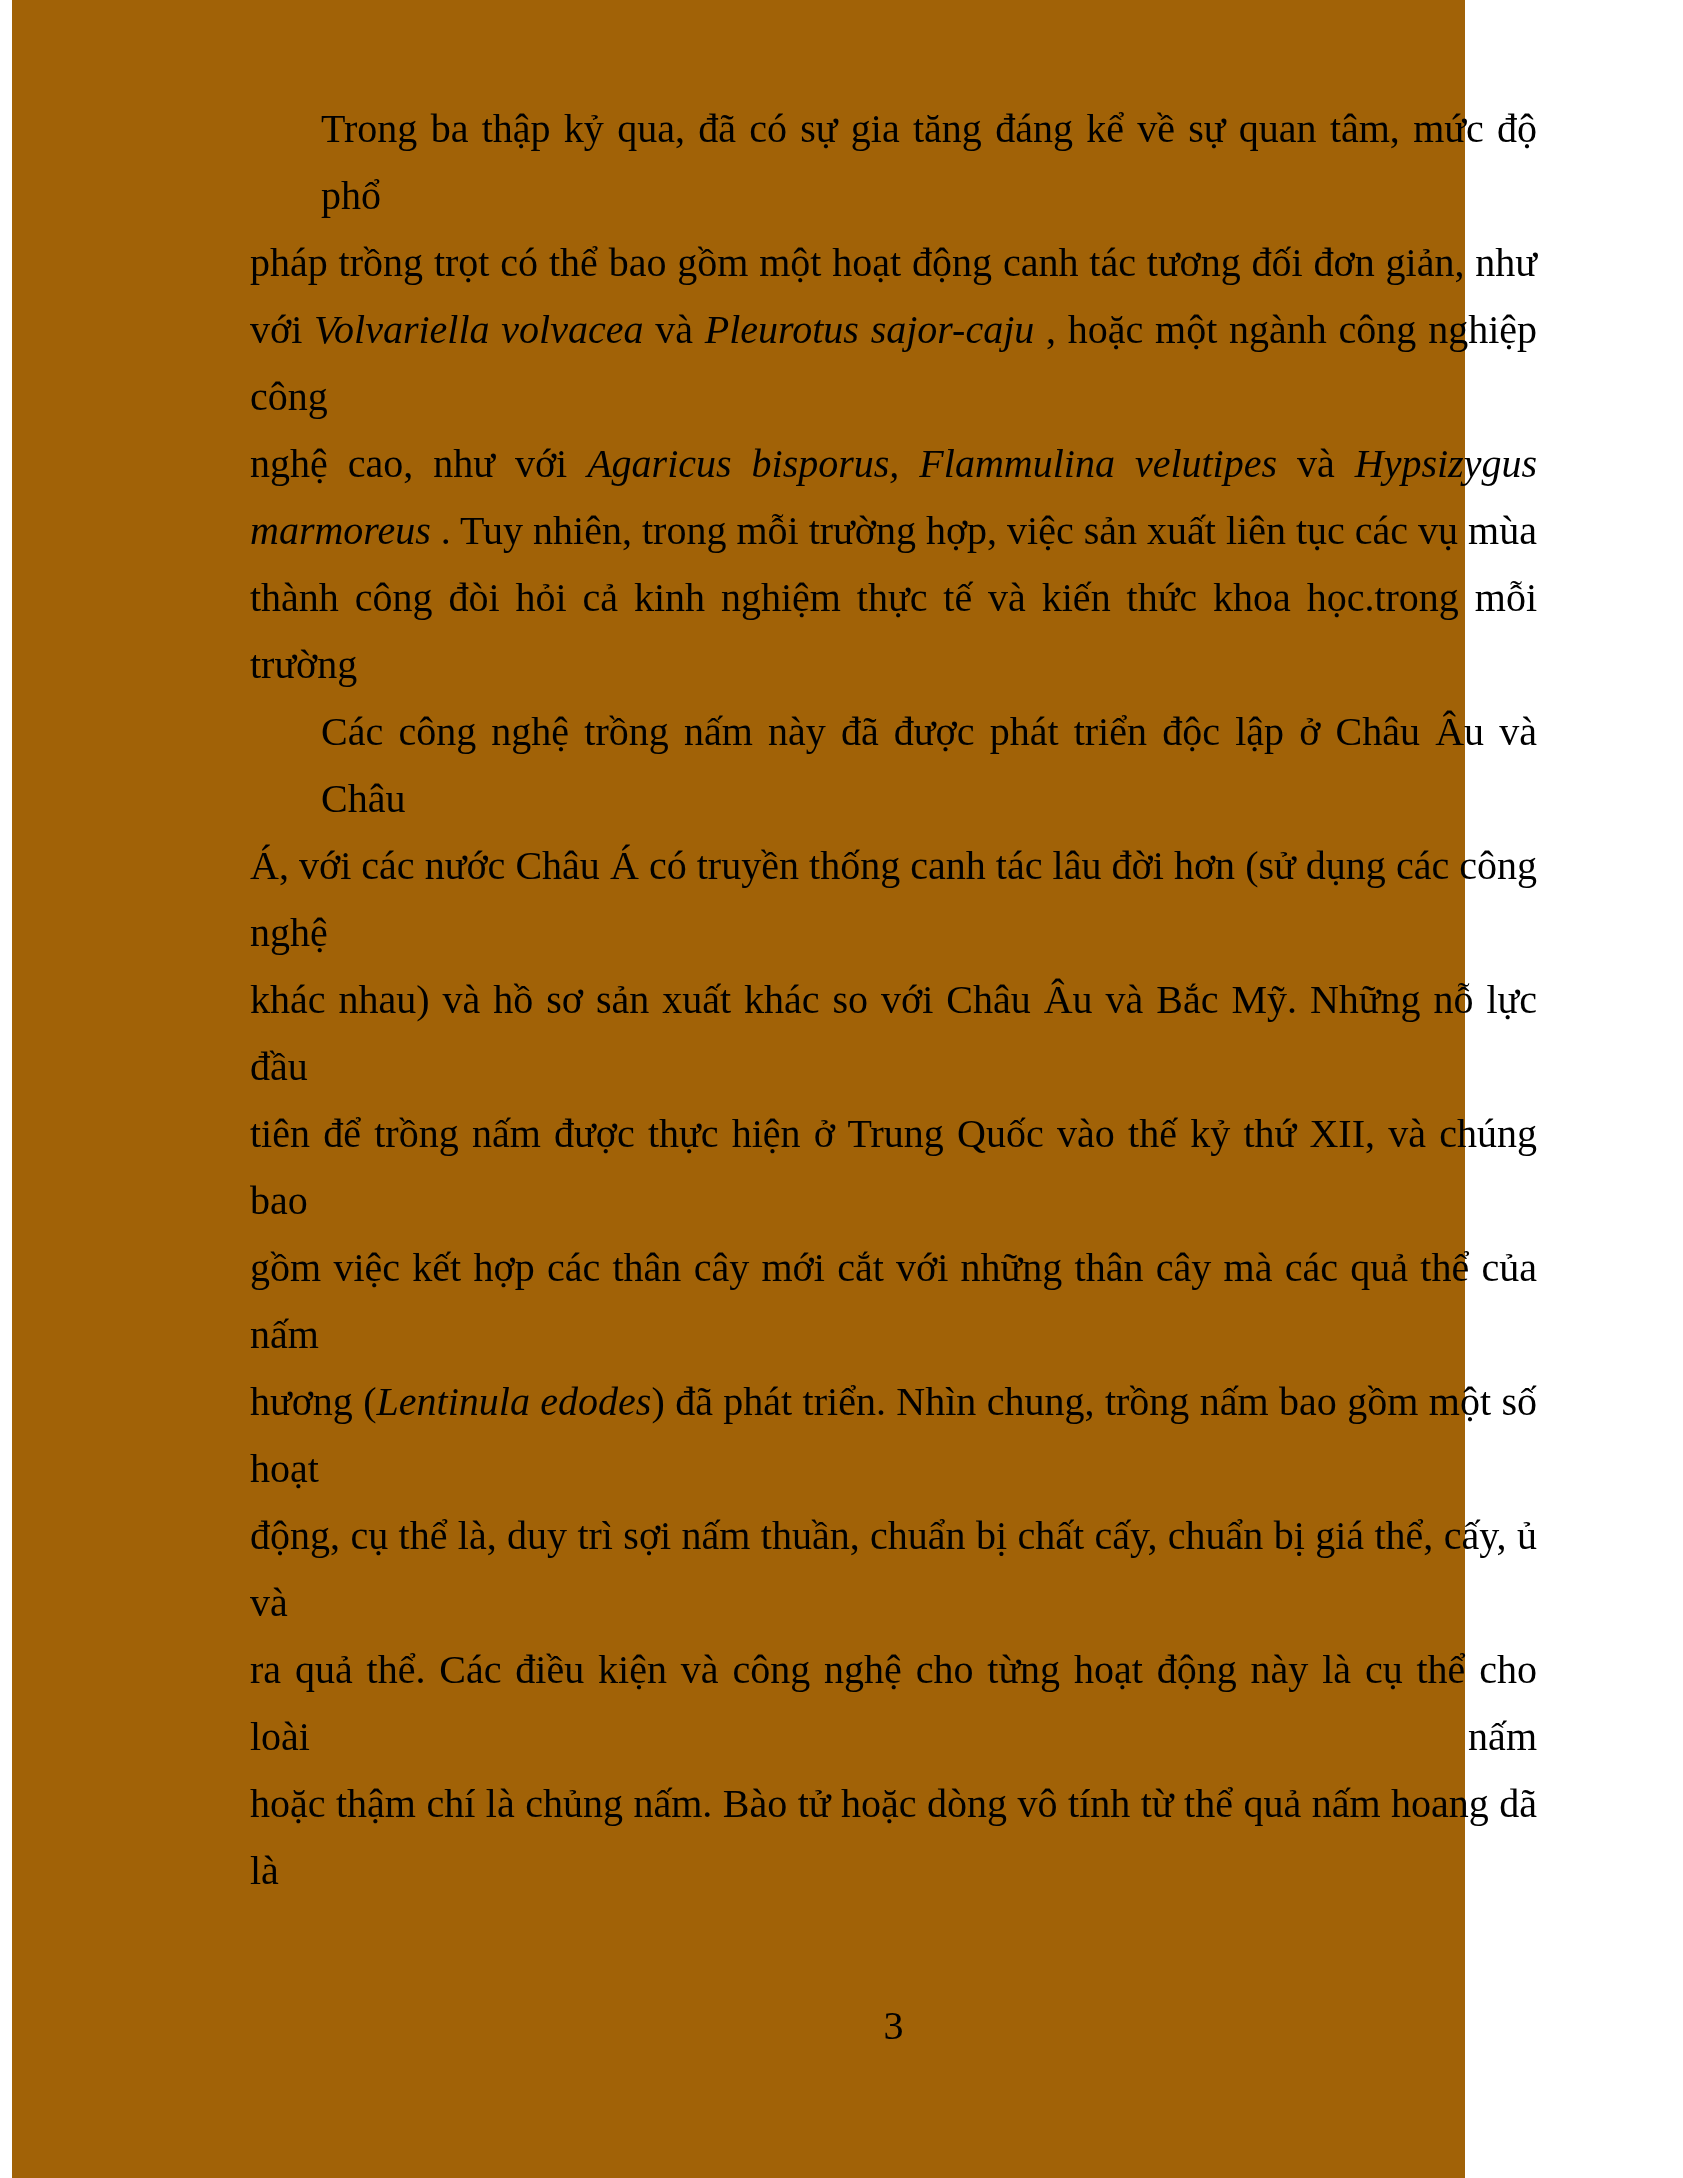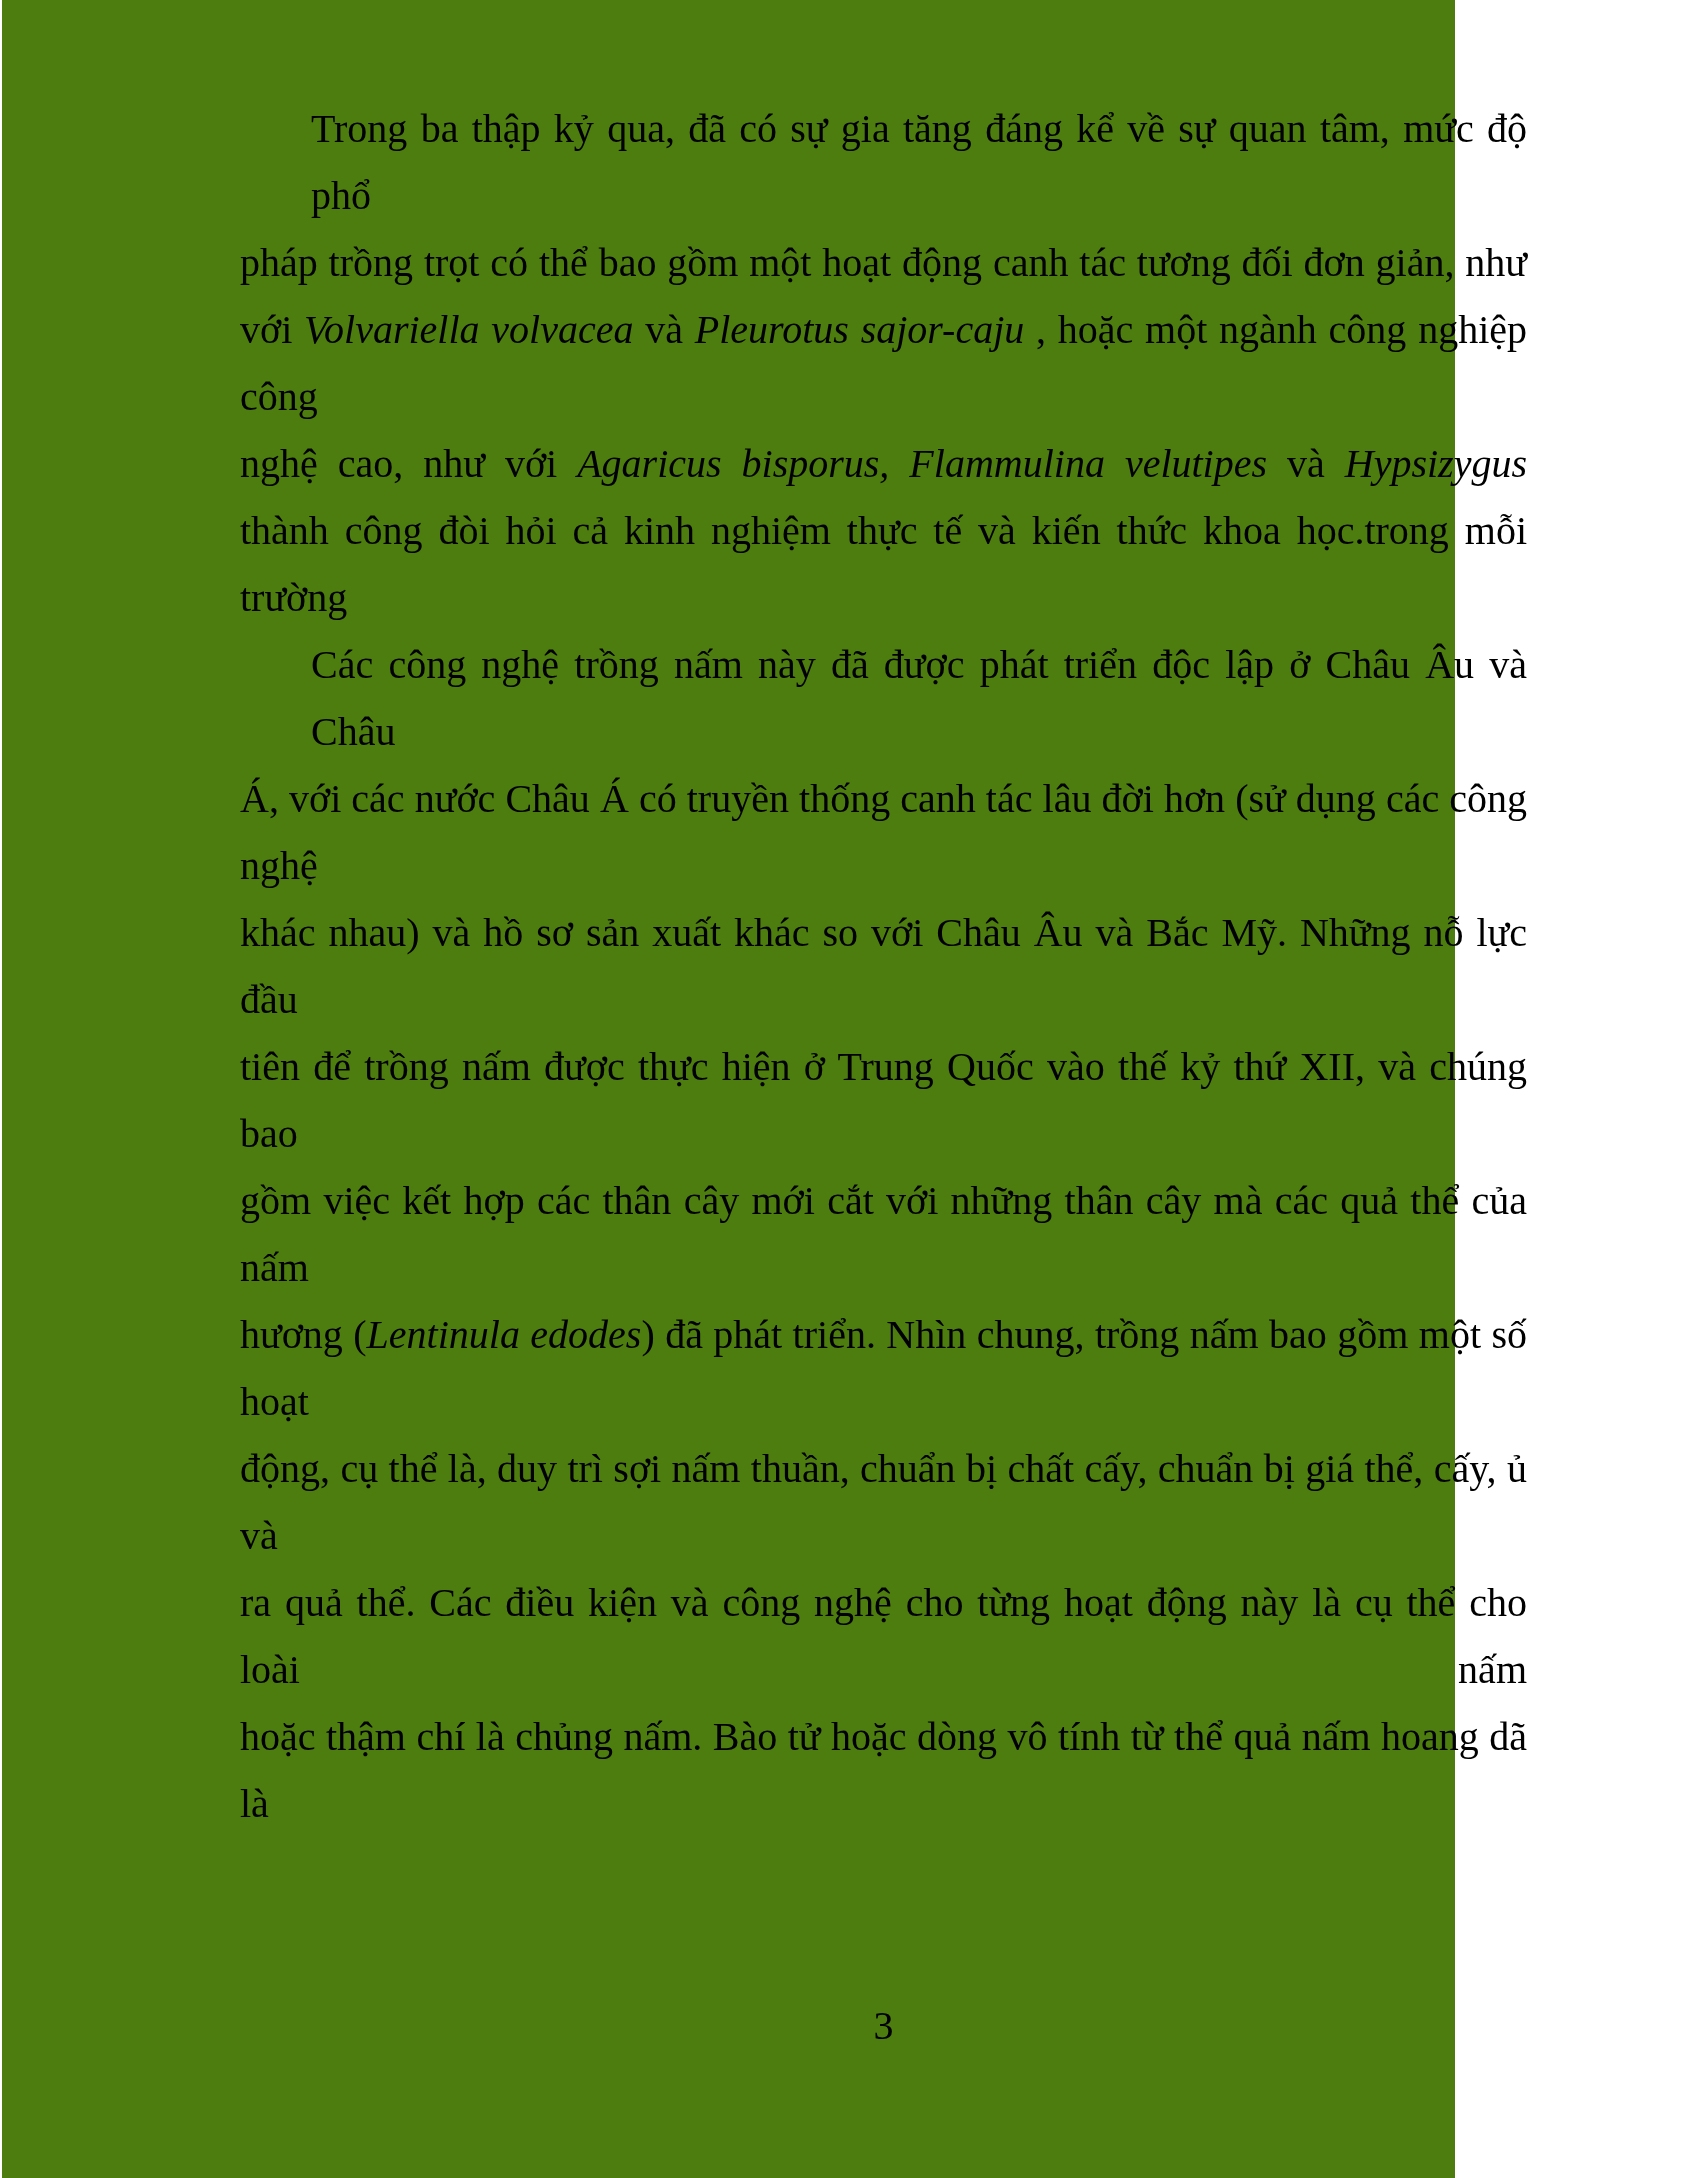--- a/index.html
+++ b/index.html
@@ -10,24 +10,24 @@
     width: 1683px;
     height: 2178px;
     background: #ffffff;
     color: #000000;
     font-family: "Liberation Serif", "DejaVu Serif", serif;
     overflow: hidden;
     position: relative;
   }
   .page {
     position: absolute;
-    left: 2px; top: 0;
+    left: 12px; top: 0;
     width: 1453px;
     height: 2178px;
-    background: #4d7c0f;
+    background: #a16207;
   }
   .text-column {
     position: absolute;
     left: 238px;
     top: 95px;
     width: 1287px;
   }
   .paragraph {
     margin: 0;
     padding: 0;
@@ -62,20 +62,21 @@
 </head>
 <body>
 
 <div class="page">
   <div class="text-column">
       <div class="paragraph">
         <div class="line just indent"><span>Trong ba thập kỷ qua, đã có sự gia tăng đáng kể về sự quan tâm, mức độ phổ</span></div>
         <div class="line just"><span>pháp trồng trọt có thể bao gồm một hoạt động canh tác tương đối đơn giản, như</span></div>
         <div class="line just"><span>với </span><span class="em">Volvariella volvacea</span><span> và </span><span class="em">Pleurotus sajor-caju</span><span> , hoặc một ngành công nghiệp công</span></div>
         <div class="line just"><span>nghệ cao, như với </span><span class="em">Agaricus bisporus, Flammulina velutipes</span><span> và </span><span class="em">Hypsizygus</span></div>
+        <div class="line just"><span class="em">marmoreus</span><span> . Tuy nhiên, trong mỗi trường hợp, việc sản xuất liên tục các vụ mùa</span></div>
         <div class="line just"><span>thành công đòi hỏi cả kinh nghiệm thực tế và kiến thức khoa học.trong mỗi trường</span></div>
       </div>
       <div class="paragraph">
         <div class="line just indent"><span>Các công nghệ trồng nấm này đã được phát triển độc lập ở Châu Âu và Châu</span></div>
         <div class="line just"><span>Á, với các nước Châu Á có truyền thống canh tác lâu đời hơn (sử dụng các công nghệ</span></div>
         <div class="line just"><span>khác nhau) và hồ sơ sản xuất khác so với Châu Âu và Bắc Mỹ. Những nỗ lực đầu</span></div>
         <div class="line just"><span>tiên để trồng nấm được thực hiện ở Trung Quốc vào thế kỷ thứ XII, và chúng bao</span></div>
         <div class="line just"><span>gồm việc kết hợp các thân cây mới cắt với những thân cây mà các quả thể của nấm</span></div>
         <div class="line just"><span>hương (</span><span class="em">Lentinula edodes</span><span>) đã phát triển. Nhìn chung, trồng nấm bao gồm một số hoạt</span></div>
         <div class="line just"><span>động, cụ thể là, duy trì sợi nấm thuần, chuẩn bị chất cấy, chuẩn bị giá thể, cấy, ủ và</span></div>

